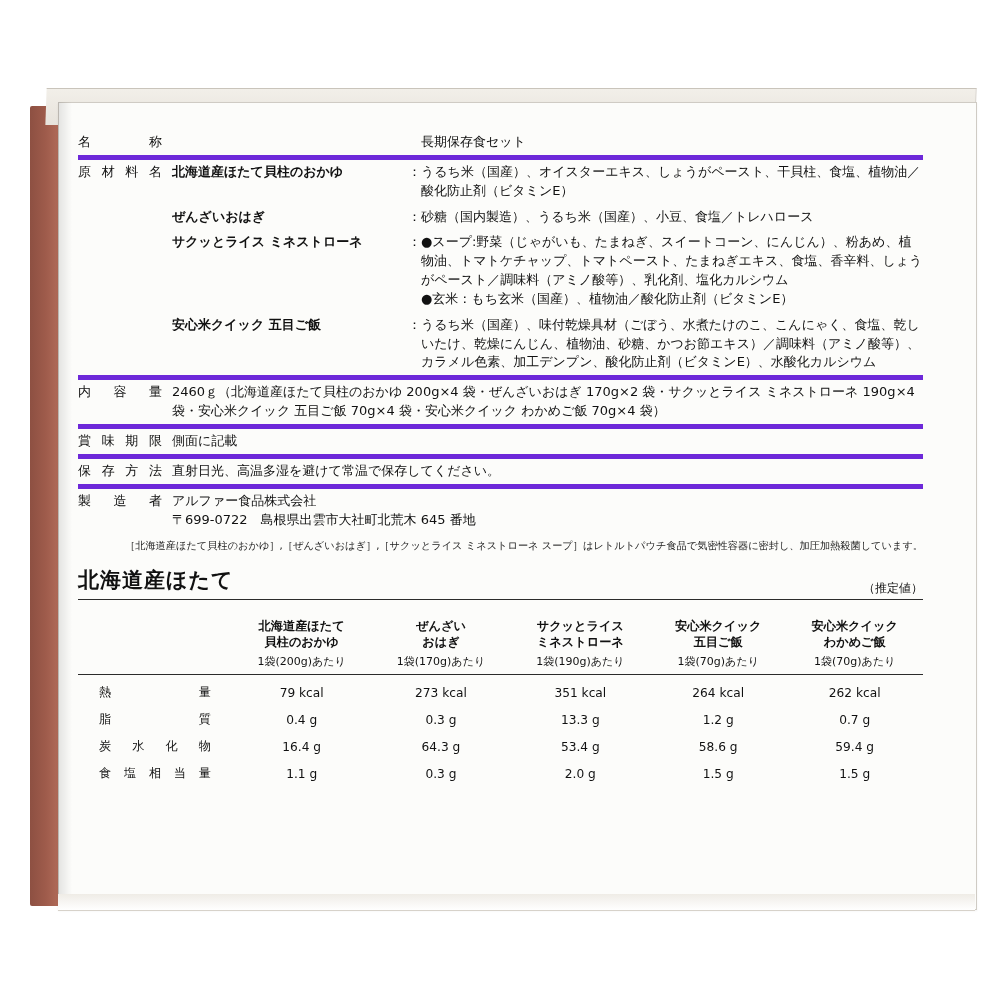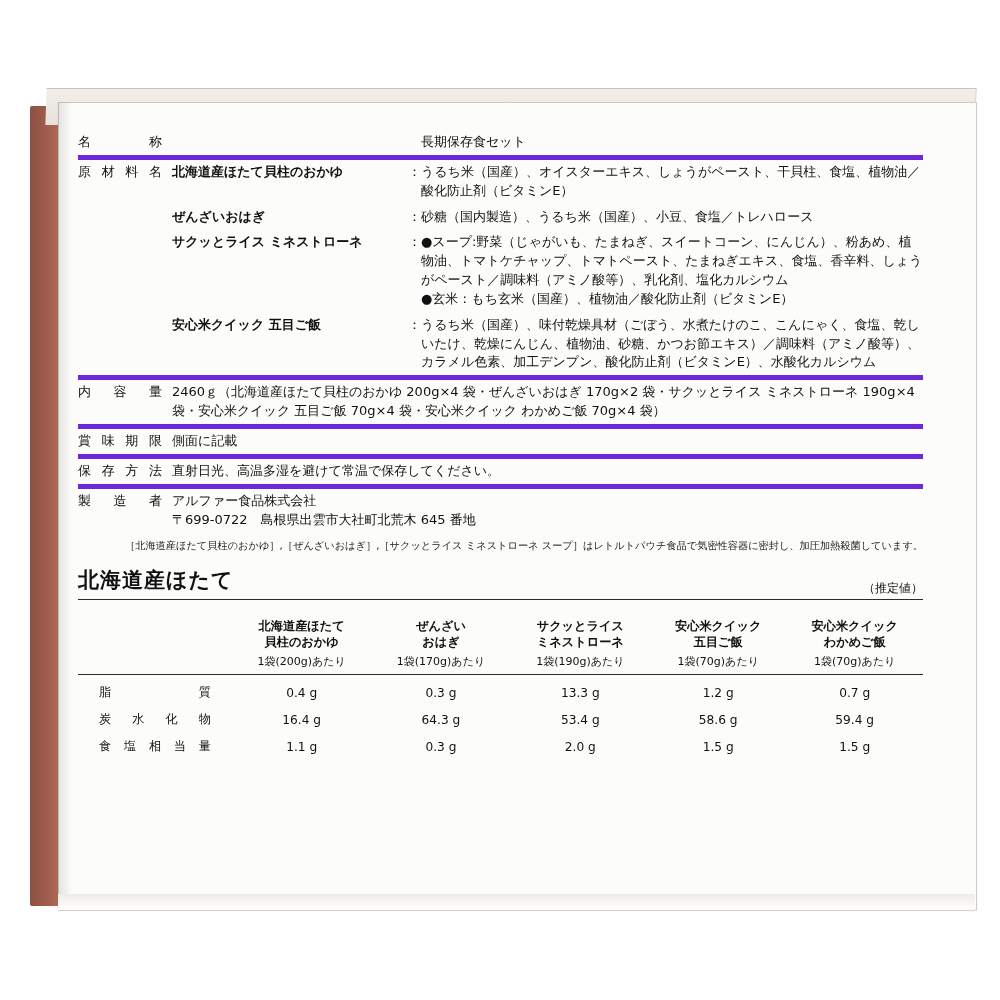--- a/index.html
+++ b/index.html
@@ -311,20 +311,30 @@
         <th>
           <span class="sub-line">安心米クイック</span>
           <span class="sub-line">わかめご飯</span>
           <span class="serving">1袋(70g)あたり</span>
         </th>
       </tr>
     </thead>
     <tbody>
       <tr>
         <td class="rowlabel">
+          <span class="lbl-spread">熱　　　量</span>
+        </td>
+        <td>79 kcal</td>
+        <td>273 kcal</td>
+        <td>351 kcal</td>
+        <td>264 kcal</td>
+        <td>262 kcal</td>
+      </tr>
+      <tr>
+        <td class="rowlabel">
           <span class="lbl-spread">脂　　　質</span>
         </td>
         <td>0.4 g</td>
         <td>0.3 g</td>
         <td>13.3 g</td>
         <td>1.2 g</td>
         <td>0.7 g</td>
       </tr>
       <tr>
         <td class="rowlabel">

